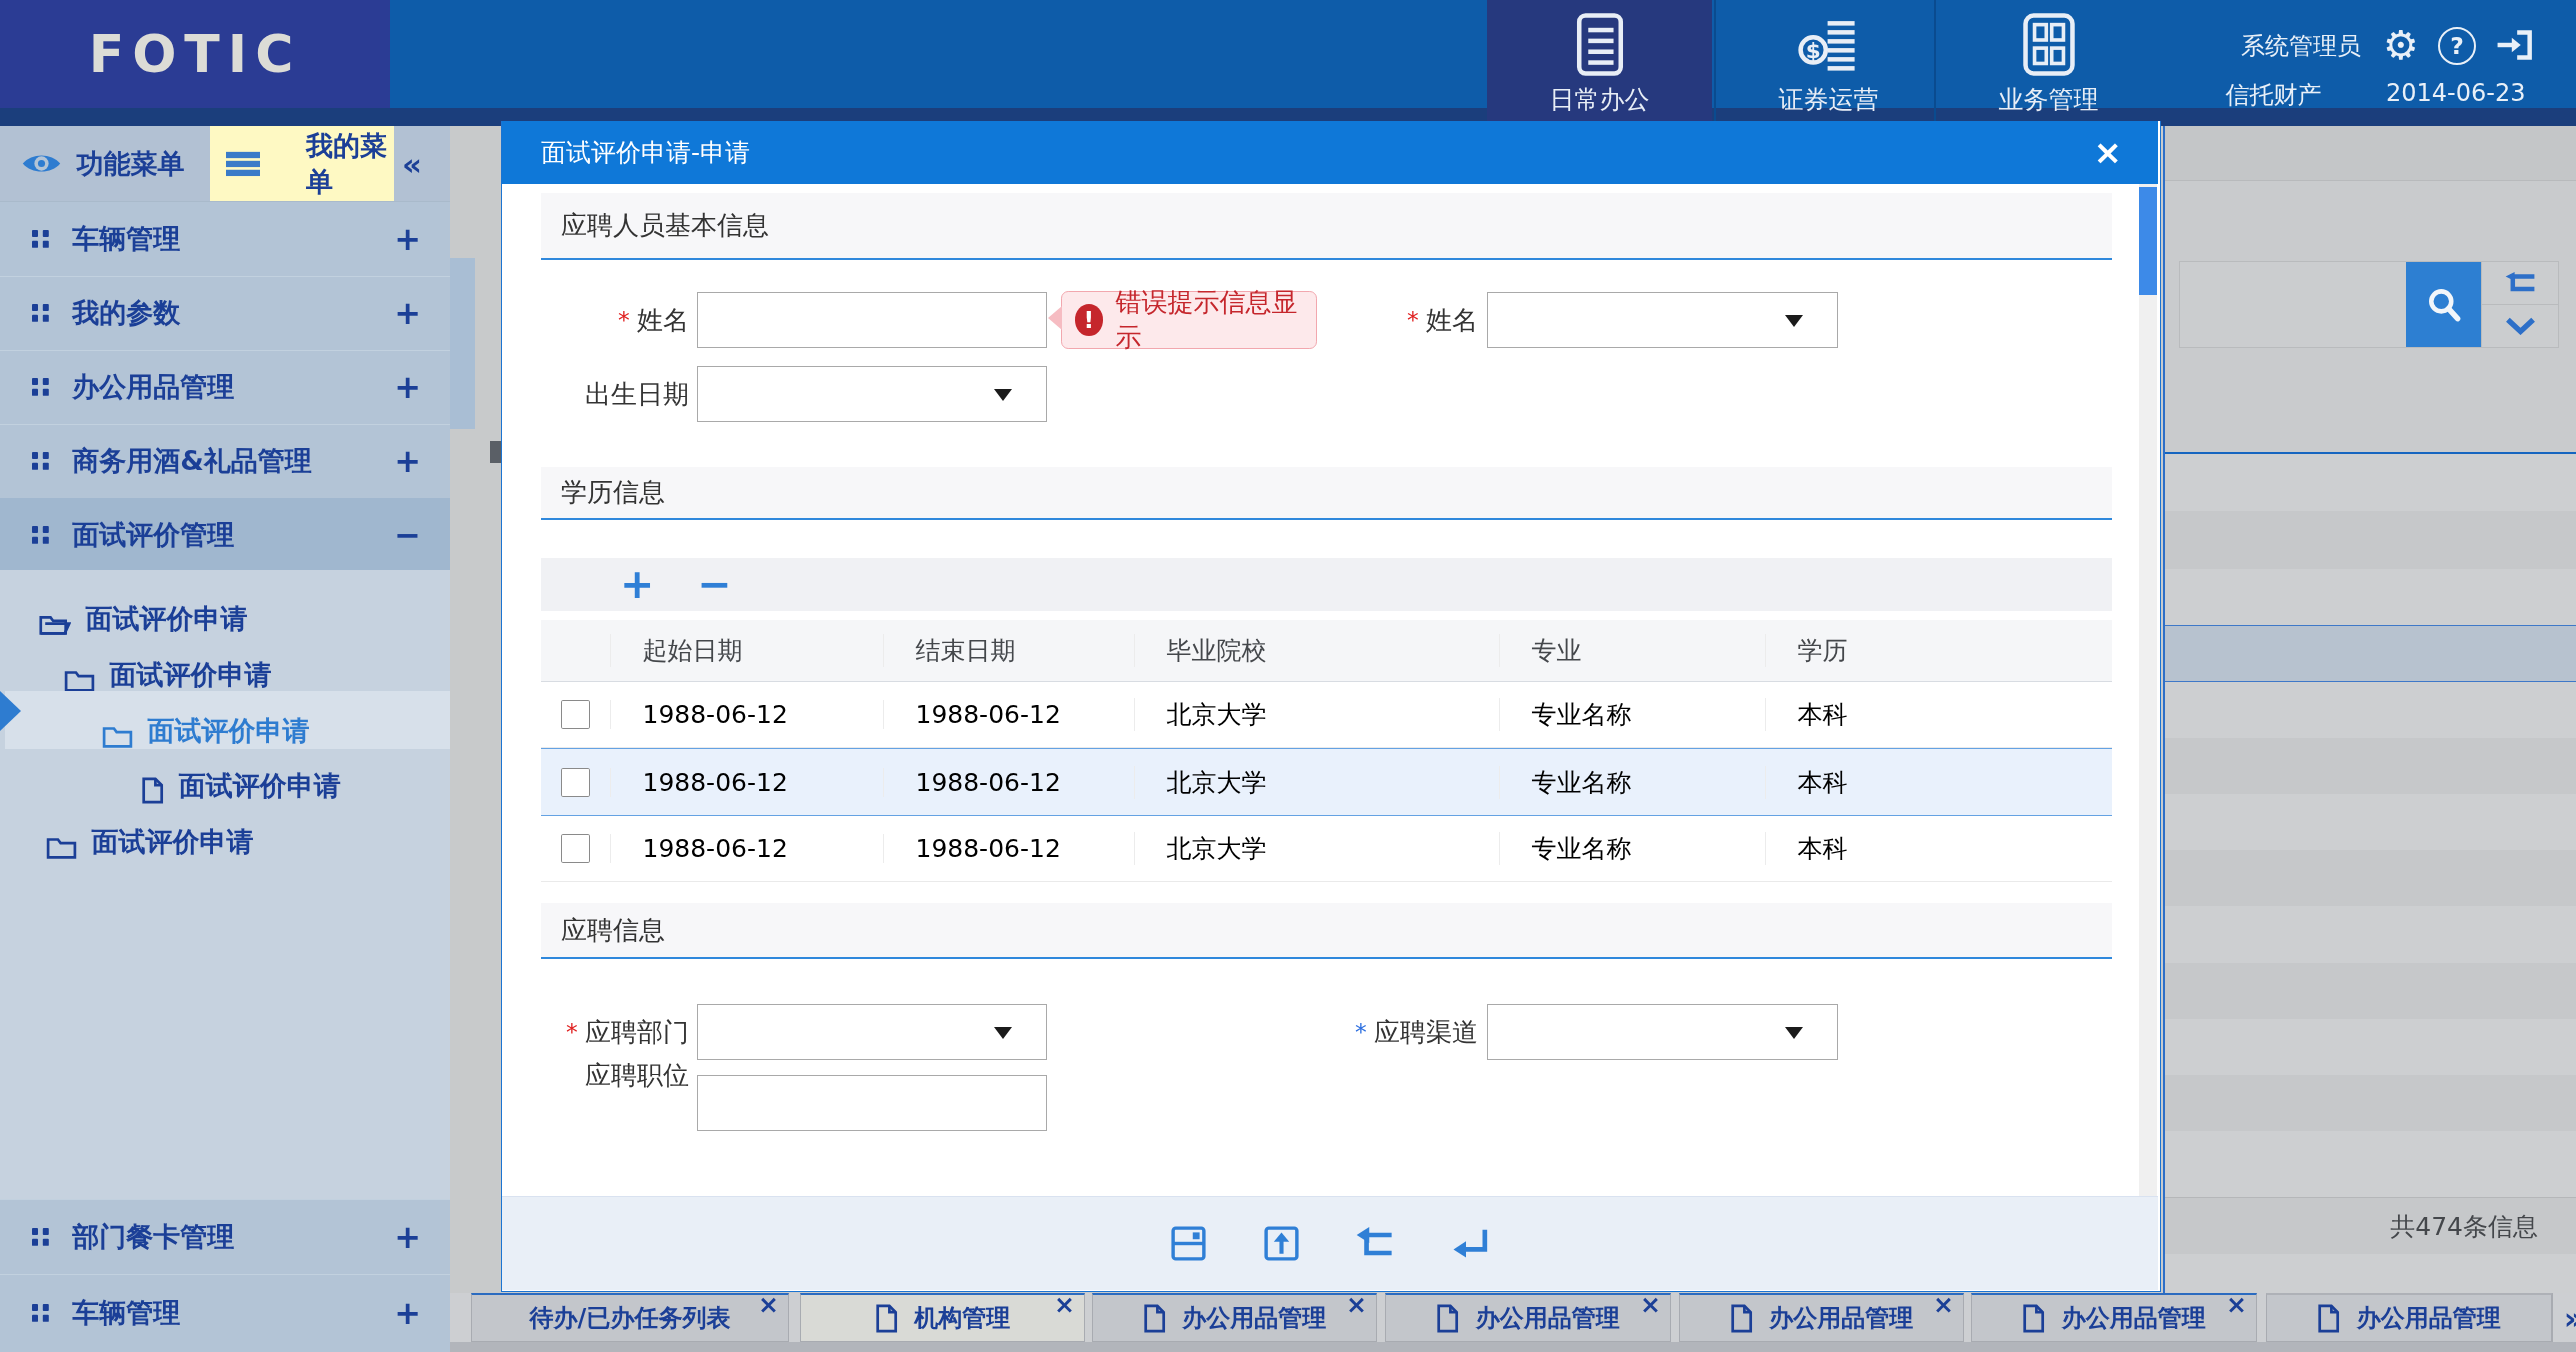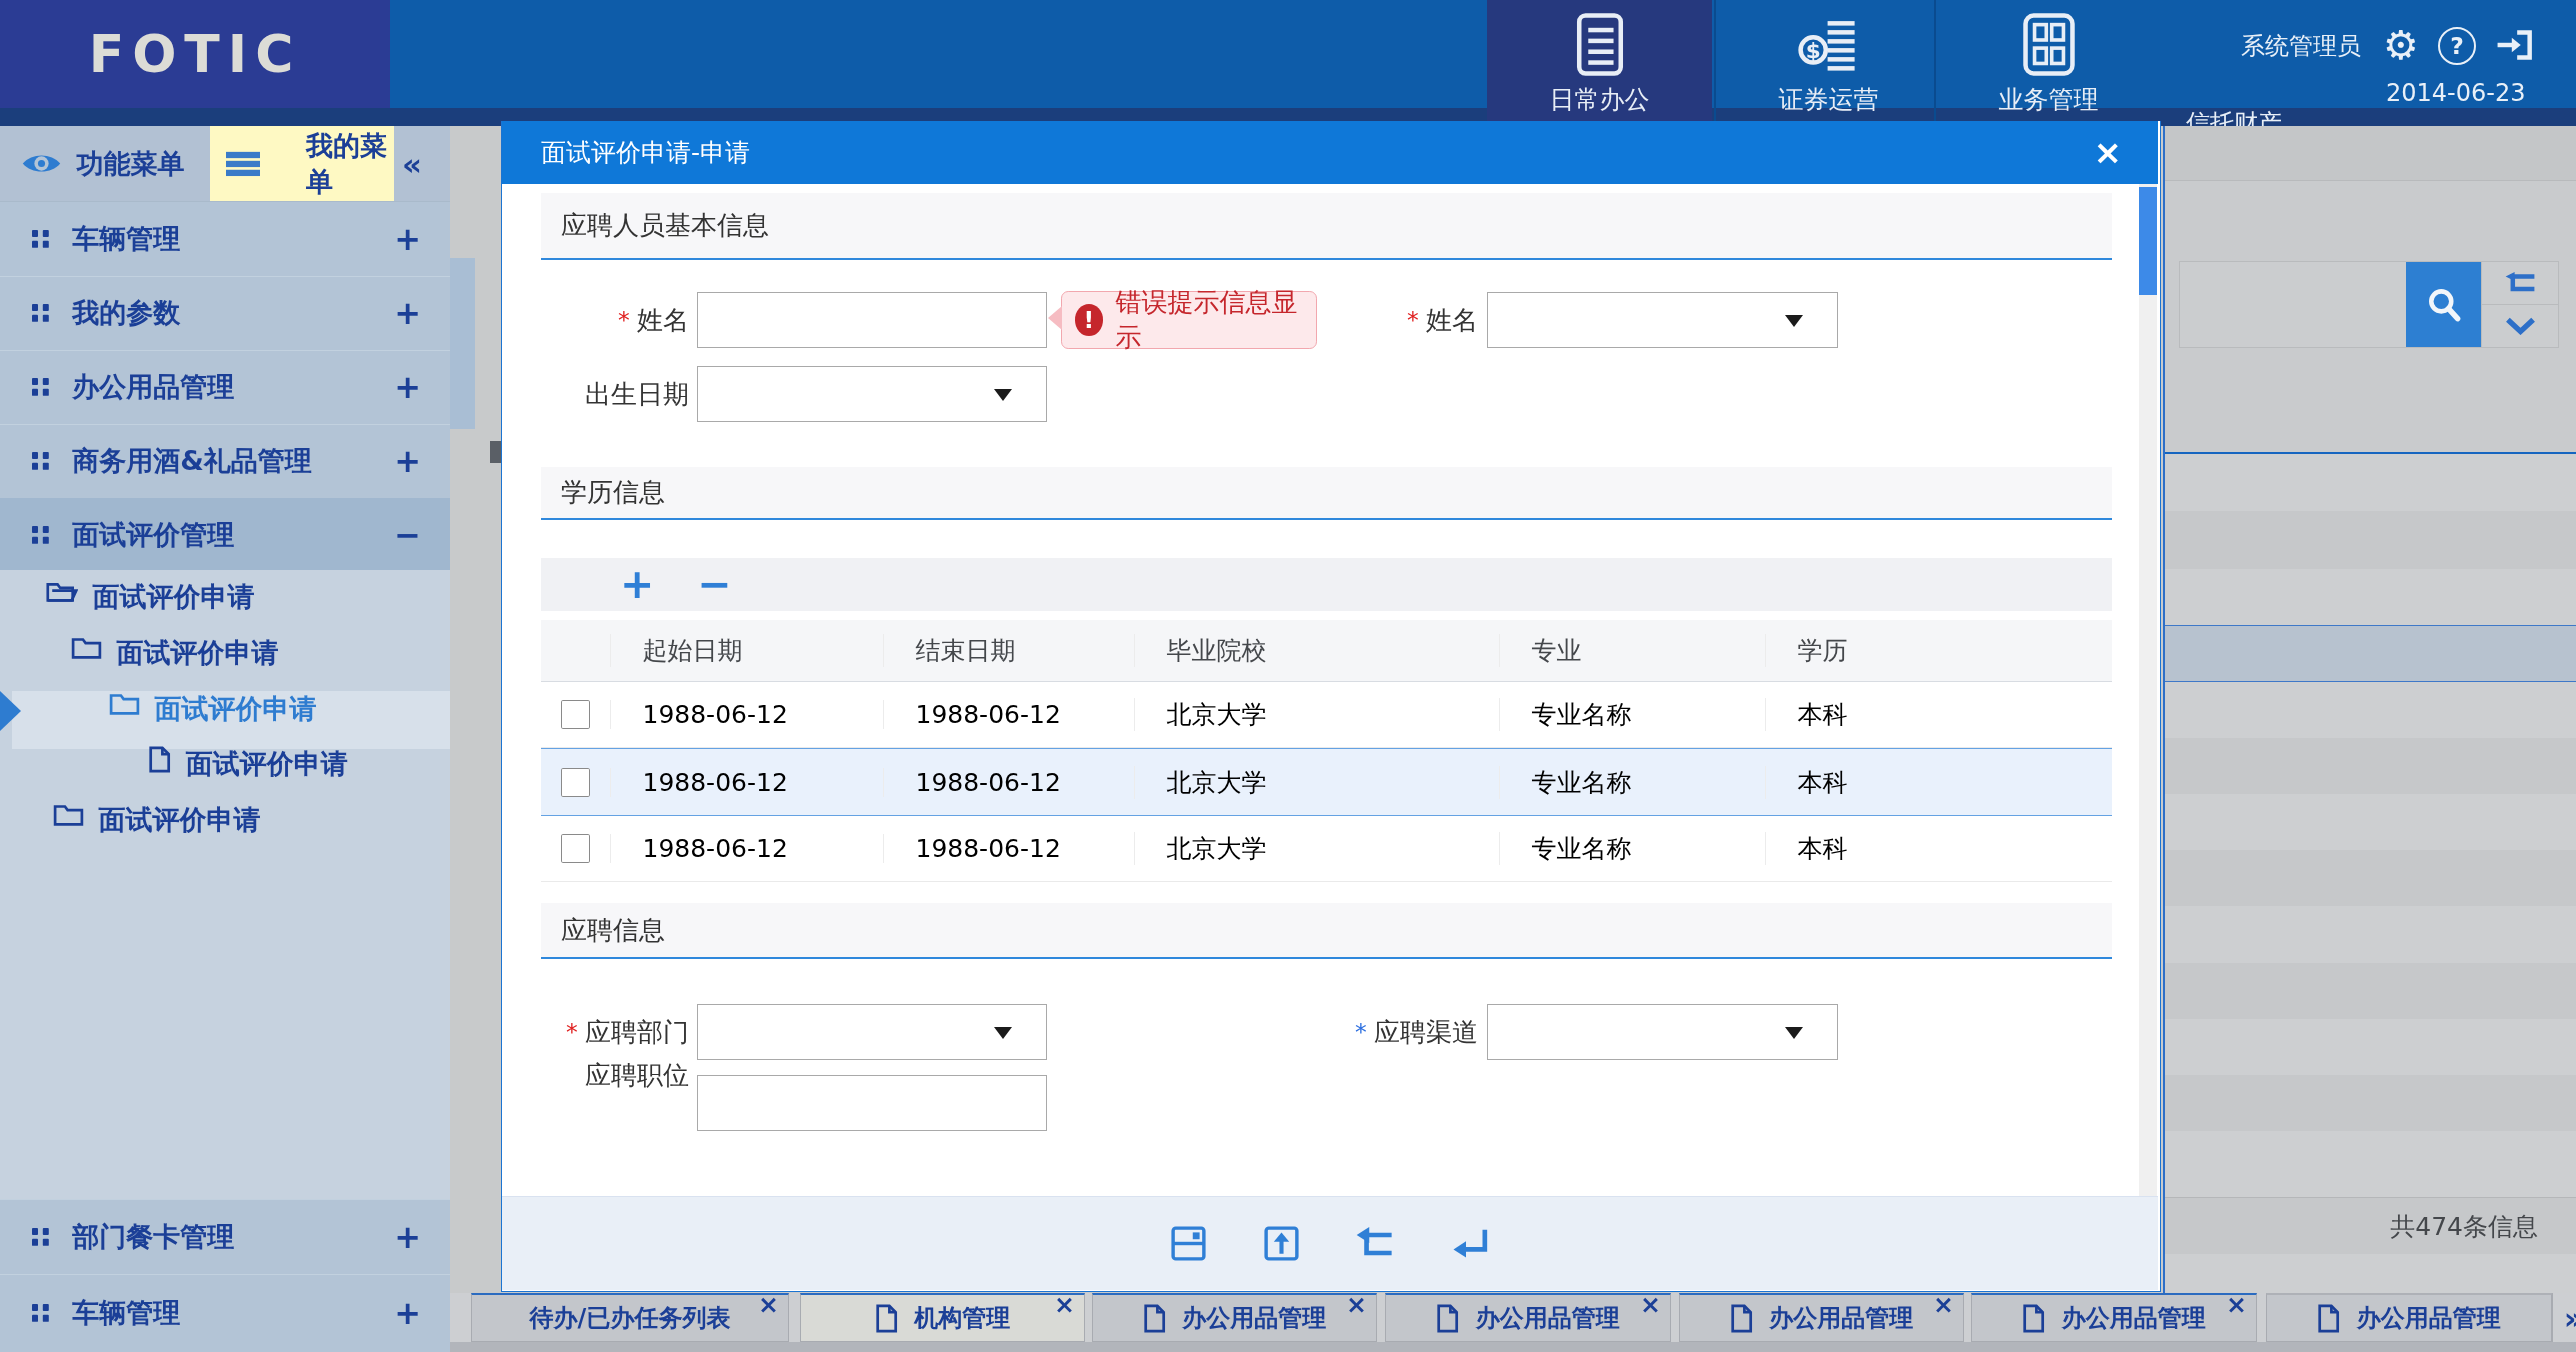--- a/index.html
+++ b/index.html
@@ -27,21 +27,21 @@
           color:#1B3F97;font-size:27px;font-weight:600;}
   .sb-tab.lt{background:#fef9c3;gap:46px;}
   .menu-item{position:absolute;left:0;width:450px;height:74px;display:flex;align-items:center;
              color:#1B3F97;font-size:27px;font-weight:600;border-bottom:1.8px solid #C2D1DF;}
   .menu-item .dots{margin-left:32px;width:6.3px;height:6.3px;background:#1B3F97;border-radius:0.9px;
                    box-shadow:10.8px 0 0 #1B3F97,0 10.8px 0 #1B3F97,10.8px 10.8px 0 #1B3F97;margin-bottom:10.8px;}
   .menu-item .mlabel{margin-left:34px;flex:1;}
   .menu-item .expand{margin-right:29px;font-size:32px;font-weight:bold;color:#1B3F97;}
   .menu-item.sel{background:#A0B7CF;border-bottom:none;}
   .tree{position:absolute;left:0;top:444px;width:450px;height:629px;background:#C6D2DF;}
-  .tree-row{position:absolute;left:12px;width:506px;height:58px;display:flex;align-items:flex-start;
+  .tree-row{position:absolute;left:5px;width:506px;height:58px;display:flex;align-items:flex-end;
             color:#1B3F97;font-size:27px;font-weight:600;}
   .tree-row.active{background:#D7E0EA;color:#2E7CD0;}
   .tree-ic{display:inline-flex;}
   .corner-tri{position:absolute;left:0;width:0;height:0;border-left:21.6px solid #2E7CD0;
               border-top:20px solid transparent;border-bottom:20px solid transparent;}
   
   .gapstrip{left:450px;top:126px;width:51px;height:1226px;background:#C8CACB;}
   .gap-blue{position:absolute;left:0;top:132px;width:25px;height:171px;background:#A9BED4;}
   .gap-mark{position:absolute;left:40px;top:315px;width:10.8px;height:21.6px;background:#5A5F66;}
   
@@ -165,21 +165,21 @@
   <div class="abs user-line" style="left:2186px;top:30px;width:175px;text-align:right;">系统管理员</div>
   <div class="abs tb-ico" style="left:2383px;top:21.6px;font-size:40px;">⚙</div>
   <div class="abs" style="left:2438px;top:27px;"><span class="help-circle">?</span></div>
   <div class="abs" style="left:2494px;top:27px;">
     <svg width="41" height="36" viewBox="0 0 46 40">
         <path d="M26 6 H40 V34 H26" fill="none" stroke="#E9F0F8" stroke-width="5"></path>
         <line x1="4" y1="20" x2="24" y2="20" stroke="#E9F0F8" stroke-width="5"></line>
         <path d="M20 12 L30 20 L20 28 Z" fill="#E9F0F8"></path>
       </svg>
   </div>
-  <div class="abs user-line" style="left:2186px;top:79px;width:175px;text-align:left;margin-top:28px;">信托财产</div>
+  <div class="abs user-line" style="left:2186px;top:79px;width:175px;text-align:center;">信托财产</div>
   <div class="abs user-line" style="left:2386px;top:79px;width:180px;">2014-06-23</div>
 
   <div class="abs sidebar">
     <div class="abs sb-tabs"></div>
     <div class="sb-tab" style="left:21px;width:180px;">
       <span class="tree-ic">
         <svg width="41" height="27" viewBox="0 0 46 30">
             <path d="M2 15 C12 3 34 3 44 15 C34 27 12 27 2 15 Z" fill="#2E7CD0"></path>
             <circle cx="23" cy="15" r="8" fill="#B3C4D6"></circle>
             <circle cx="23" cy="15" r="4" fill="#2E7CD0"></circle>

